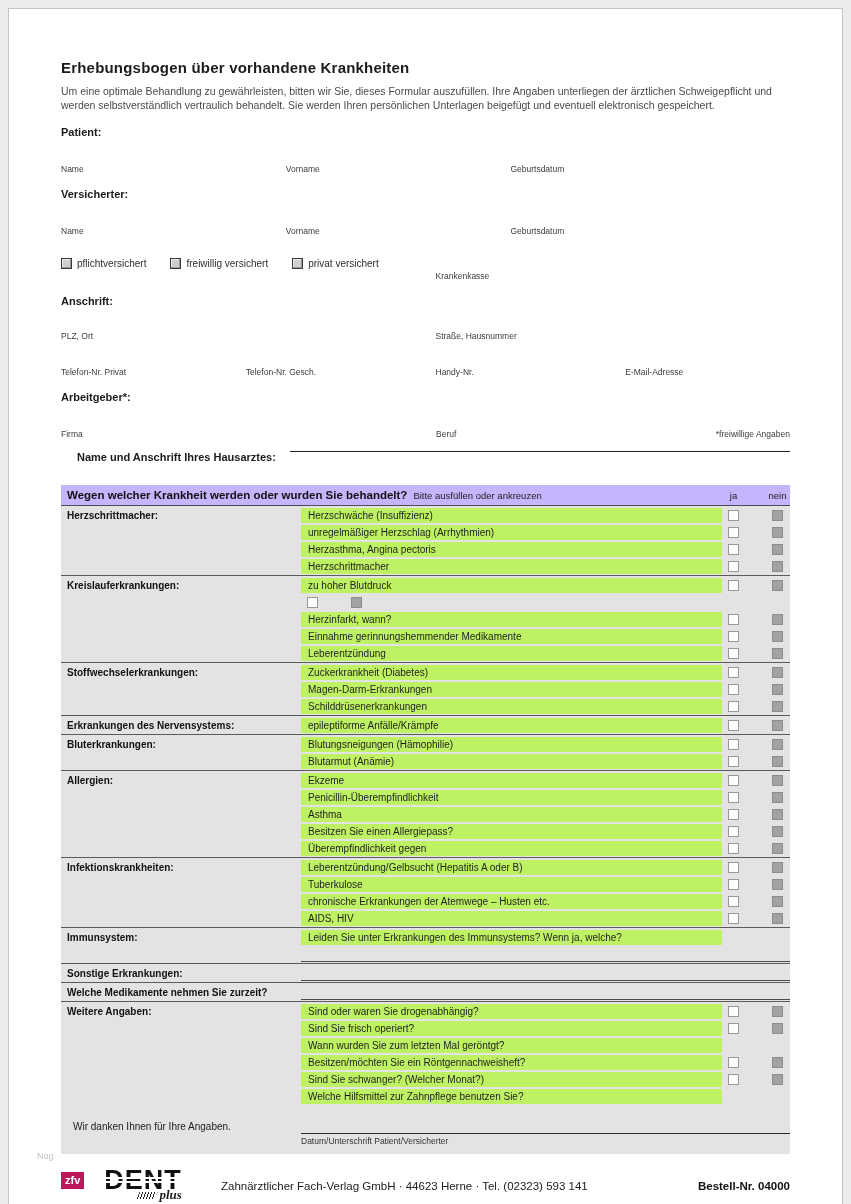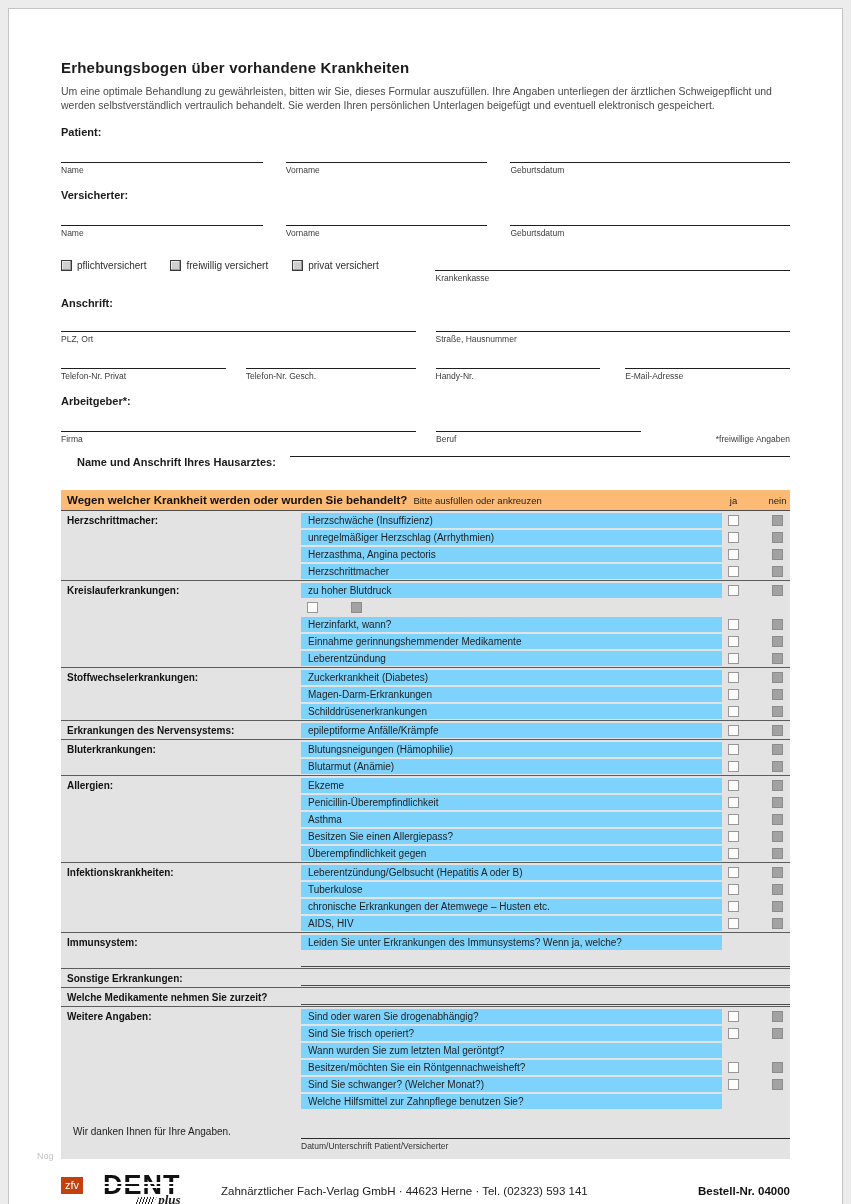--- a/index.html
+++ b/index.html
@@ -31,21 +31,21 @@
     font-size: 10.5px;
     line-height: 14px;
     color: #4a4a4a;
     margin: 8px 0 0 0;
   }
   .sec-label { font-weight: bold; font-size: 11px; margin-top: 14px; }
 
   .field-row { display: flex; align-items: flex-end; }
   .mt24 { margin-top: 24px; }
   .mt22 { margin-top: 22px; }
-  .field { display: flex; flex-direction: column; }
+  .field { display: flex; flex-direction: row; }
   .fline { border-top: 1px solid #1f1f1f; height: 0; }
   .flabel { font-size: 8.5px; color: #3c3c3c; margin-top: 2px; min-height: 10px; }
   .w202 { width: 202px; } .w280 { width: 280px; } .w355 { width: 355px; }
   .w165 { width: 165px; } .w170 { width: 170px; } .w205 { width: 205px; }
   .mr23 { margin-right: 23px; } .mr20 { margin-right: 20px; } .mr25 { margin-right: 25px; }
 
   .cb-row { display: flex; align-items: flex-end; margin-top: 22px; }
   .cb-left { display: flex; align-items: center; width: 375px; padding-bottom: 12px; }
   .cbox {
     width: 11px; height: 11px; flex: 0 0 11px;
@@ -59,21 +59,21 @@
   .note { font-size: 8.5px; color: #3c3c3c; margin-left: auto; align-self: flex-end; }
 
   .hausarzt { display: flex; align-items: flex-start; margin-top: 12px; margin-left: 16px; }
   .hz-label { font-weight: bold; font-size: 11px; white-space: nowrap; }
   .hz-line { flex: 1; border-bottom: 1px solid #1f1f1f; margin-left: 14px; margin-bottom: 2px; }
 
   
   .dtable { margin-top: 22px; background: #e3e3e3; padding-bottom: 8px; }
   .dt-header {
     display: flex; align-items: center;
-    background: #fdba74; height: 21px;
+    background: #c4b5fd; height: 21px;
     padding-left: 6px;
     border-bottom: 1px solid #4d4d4d;
   }
   .dt-title { font-weight: bold; font-size: 11.5px; color: #111; }
   .dt-subtitle { font-size: 9.5px; margin-left: 6px; color: #222; }
   .dt-hboxes {
     margin-left: auto; width: 68px; flex: 0 0 68px;
     display: flex; justify-content: space-between;
     padding: 0 7px 0 6px; font-size: 9.5px; color: #222;
   }
@@ -83,21 +83,21 @@
   .dt-group:first-child { border-top: none; }
   .dt-cat {
     width: 240px; flex: 0 0 240px;
     font-weight: bold; font-size: 10px; color: #111;
     padding: 2px 6px 0 6px;
   }
   .dt-items { flex: 1; display: flex; flex-direction: column; }
   .dt-row { display: flex; align-items: stretch; height: 15px; margin-bottom: 2px; }
   .dt-row:last-child { margin-bottom: 0; }
   .dt-q {
-    flex: 1; background: #7dd3fc;
+    flex: 1; background: #bef264;
     font-size: 10px; color: #1e1e1e;
     display: flex; align-items: center;
     padding-left: 7px;
   }
   .dt-q.writein { background: transparent; border-bottom: 1px solid #4a4a4a; }
   .dt-boxes {
     width: 68px; flex: 0 0 68px;
     display: flex; justify-content: space-between; align-items: center;
     padding: 0 7px 0 6px;
   }
@@ -109,21 +109,21 @@
   .dt-final { display: flex; margin-top: 16px; }
   .dt-thanks { width: 240px; flex: 0 0 240px; font-weight: normal; font-size: 10px; padding-left: 12px; }
   .dt-sig { flex: 1; }
   .sig-line { border-top: 1px solid #2b2b2b; margin-top: 12px; }
   .sig-label { font-size: 8.5px; color: #333; margin-top: 2px; }
 
   
   .pfooter { display: flex; align-items: center; margin-top: 14px; }
   .logo { display: flex; align-items: flex-start; width: 150px; flex: 0 0 150px; }
   .zfv {
-    background: #c2410c; color: #fff; font-size: 11px; font-weight: normal;
+    background: #be185d; color: #fff; font-size: 11px; font-weight: bold;
     padding: 3px 4px; line-height: 1; display: inline-block; margin-top: 4px;
   }
   .dent-wrap { position: relative; margin-left: 3px; }
   .dent {
     font-size: 27px; font-weight: 900; letter-spacing: 1px;
     line-height: 24px; color: #111; display: block; margin-left: 17px;
   }
   .stripe { position: absolute; left: 0; right: 0; height: 1.5px; background: #fff; }
   .s1 { top: 9px; } .s2 { top: 13px; }
   .plus-row { display: flex; justify-content: flex-end; align-items: center; margin-top: -5px; }

